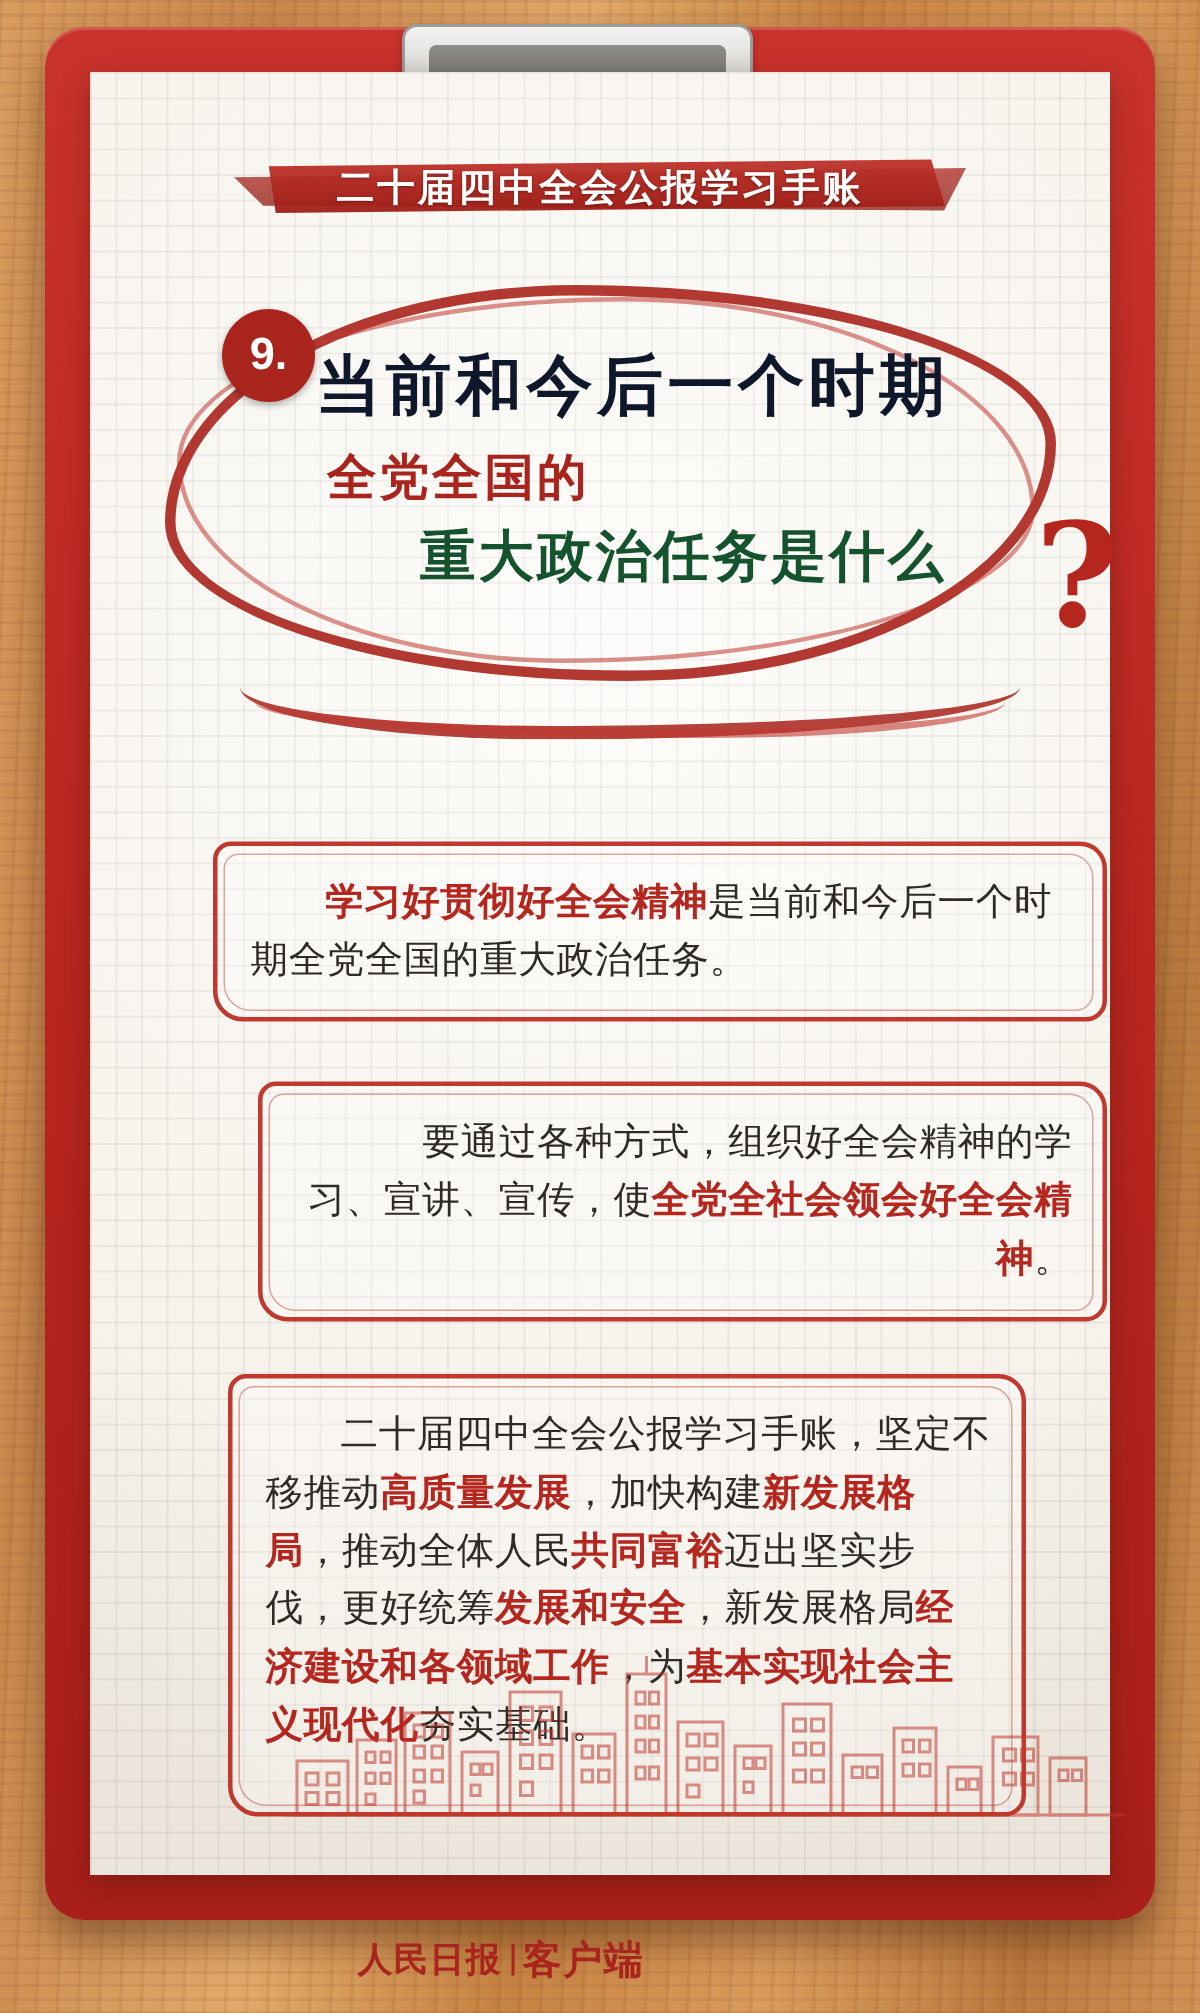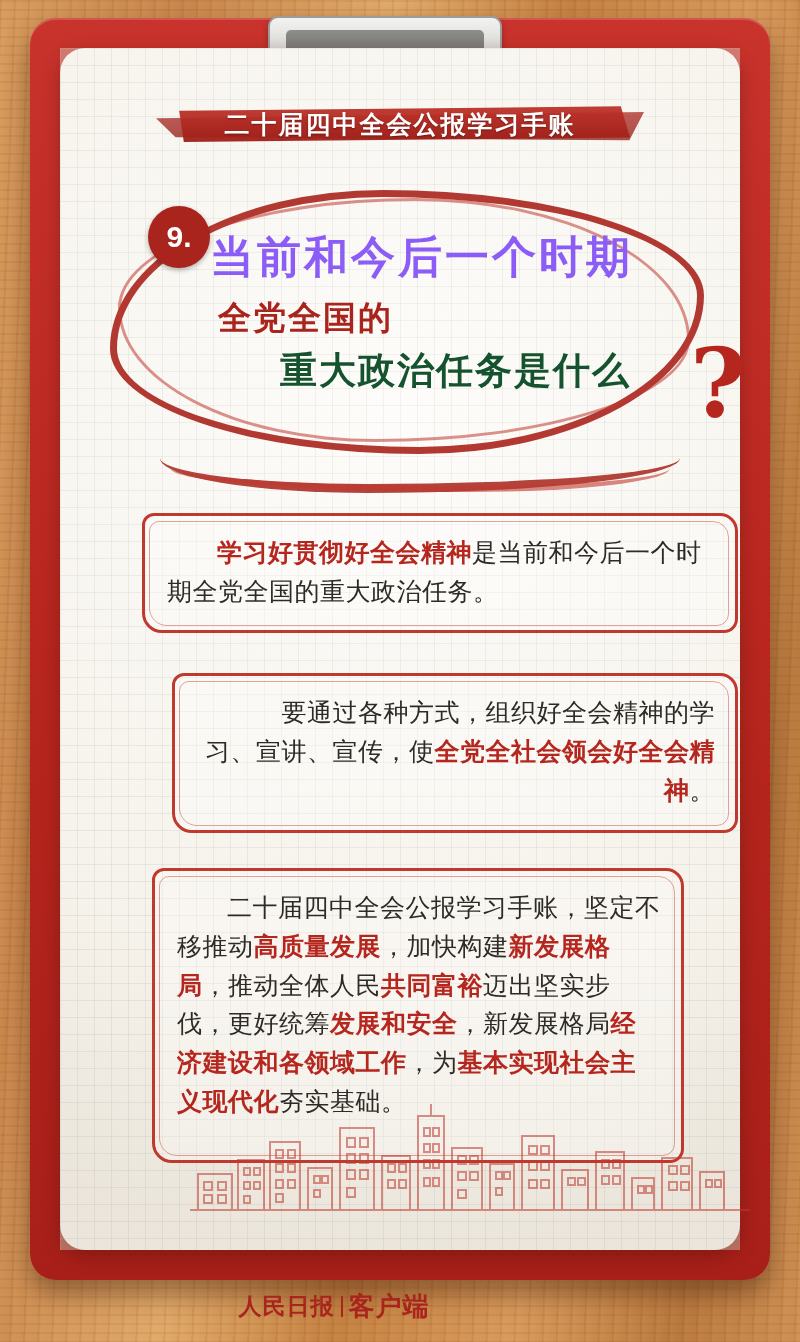--- a/index.html
+++ b/index.html
@@ -54,21 +54,20 @@
     border:2px solid #9c9c99;border-radius:6px 6px 16px 16px;
   }
   .clip-wing-l{left:182px;transform:skewX(10deg);}
   .clip-wing-r{left:450px;transform:skewX(-10deg);}
 
   
   .paper{
     position:absolute;left:60px;top:48px;width:680px;height:1202px;
     background:#fbf9f4;
     box-shadow:0 6px 18px rgba(60,20,8,0.35);
-    border-radius:25px;
   }
   .grid{
     position:absolute;inset:0;
     background-image:
       linear-gradient(rgba(150,150,150,0.22) 1px, transparent 1px),
       linear-gradient(90deg, rgba(150,150,150,0.22) 1px, transparent 1px);
     background-size:17px 17px;
   }
   .paper-shade{
     position:absolute;inset:0;
@@ -115,21 +114,21 @@
   }
   .q-num{
     position:absolute;left:48px;top:38px;width:62px;height:62px;
     background:#a8241c;border-radius:50%;
     color:#fff;font-size:30px;font-weight:bold;
     display:flex;align-items:center;justify-content:center;
     box-shadow:0 2px 5px rgba(0,0,0,.3);
   }
   .q-l1{
     position:absolute;left:110px;top:60px;
-    font-size:44px;font-weight:bold;color:#8b5cf6;letter-spacing:3px;
+    font-size:44px;font-weight:bold;color:#0f172a;letter-spacing:3px;
     font-family:"DejaVu Sans","Liberation Sans",sans-serif;
   }
   .q-l2{
     position:absolute;left:118px;top:128px;
     font-size:33px;font-weight:bold;color:#a8241c;letter-spacing:2px;
     font-family:"DejaVu Sans","Liberation Sans",sans-serif;
   }
   .q-l3{
     position:absolute;left:180px;top:178px;
     font-size:37px;font-weight:bold;color:#14532d;letter-spacing:2px;
@@ -154,20 +153,21 @@
   }
 
   
   .card{
     position:absolute;
     border:3px solid #c0392f;
     border-radius:12px 18px 14px 20px;
     background:rgba(255,255,255,0.30);
     box-sizing:border-box;
     padding:18px 20px 16px 22px;
+    margin-top:48px;
   }
   .card:after{
     content:"";position:absolute;left:4px;top:5px;right:6px;bottom:4px;
     border:1px solid rgba(192,57,47,.45);
     border-radius:10px 16px 12px 18px;pointer-events:none;
   }
   .card p{
     margin:0;color:#2e2b27;font-size:25px;line-height:1.55;
     text-indent:2em;letter-spacing:.5px;
     font-family:"DejaVu Sans","Liberation Sans",sans-serif;

